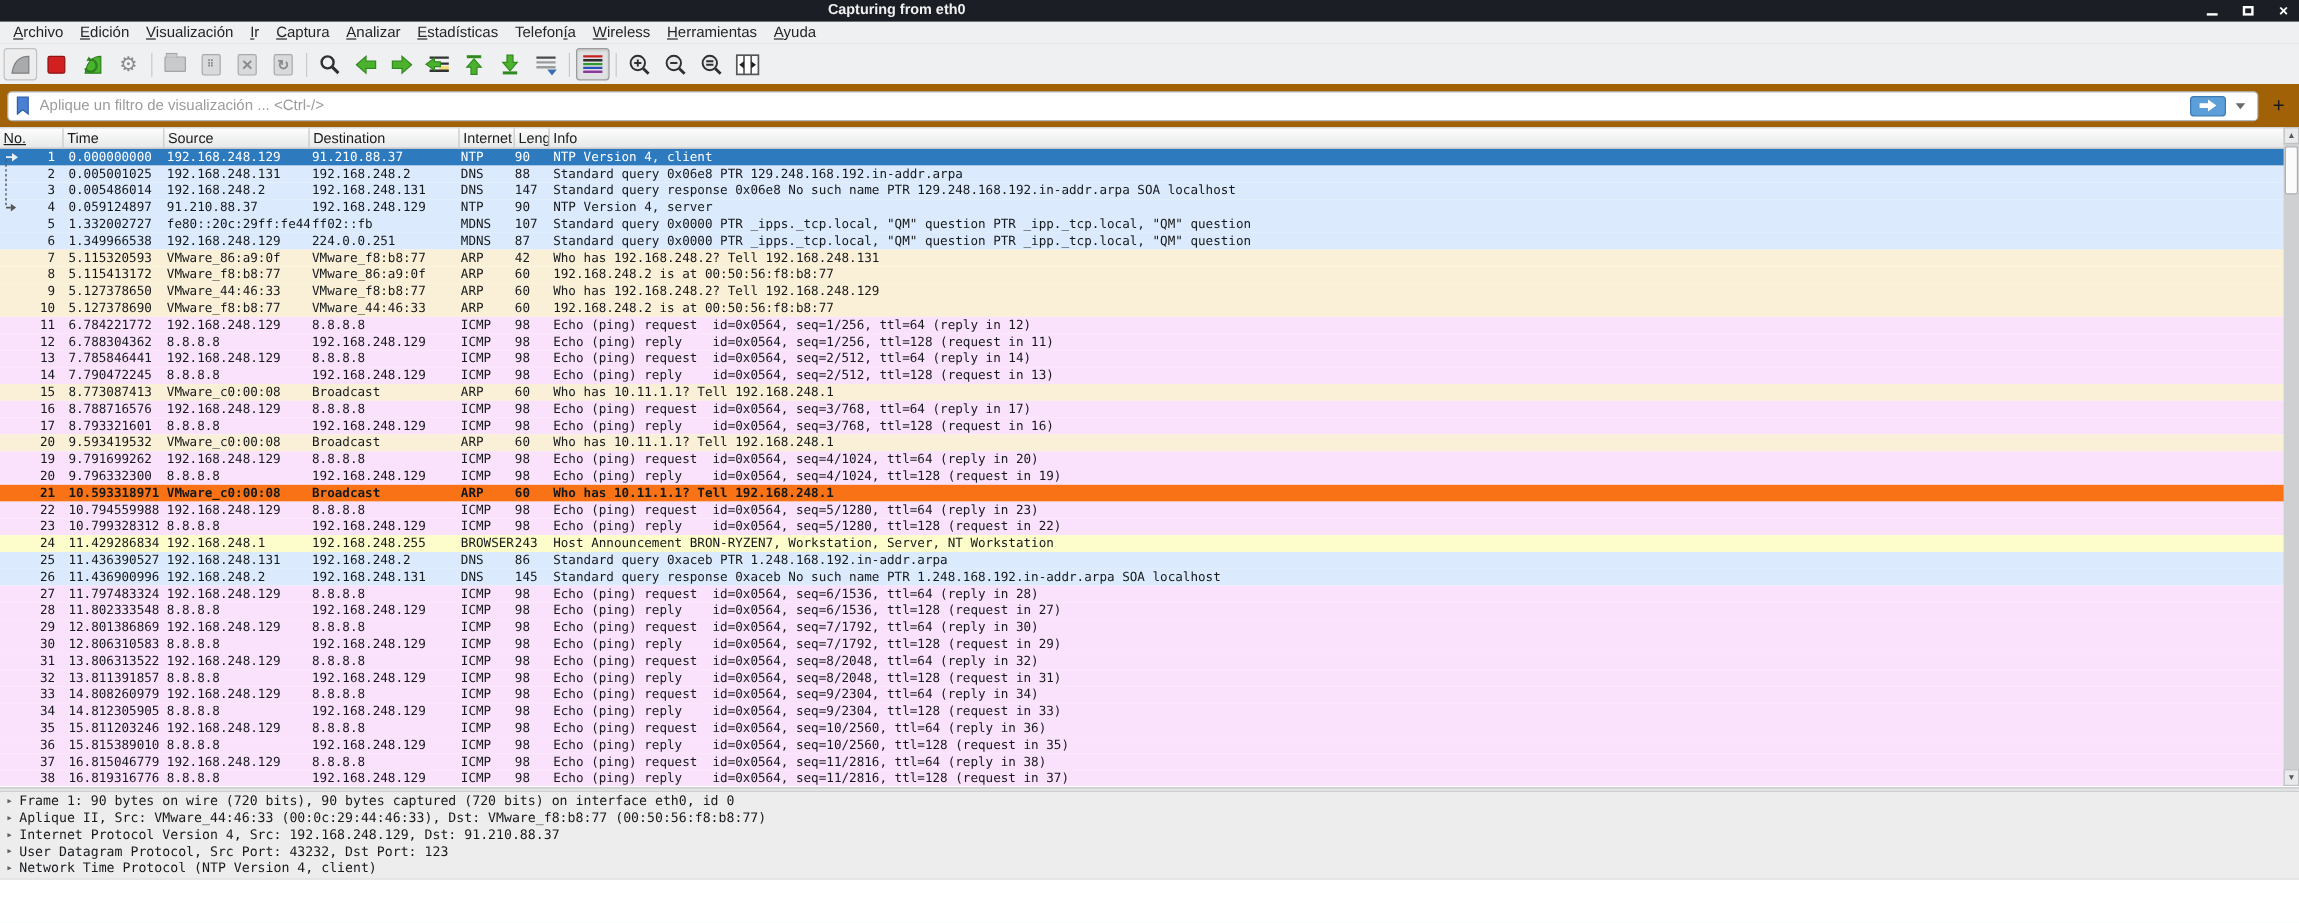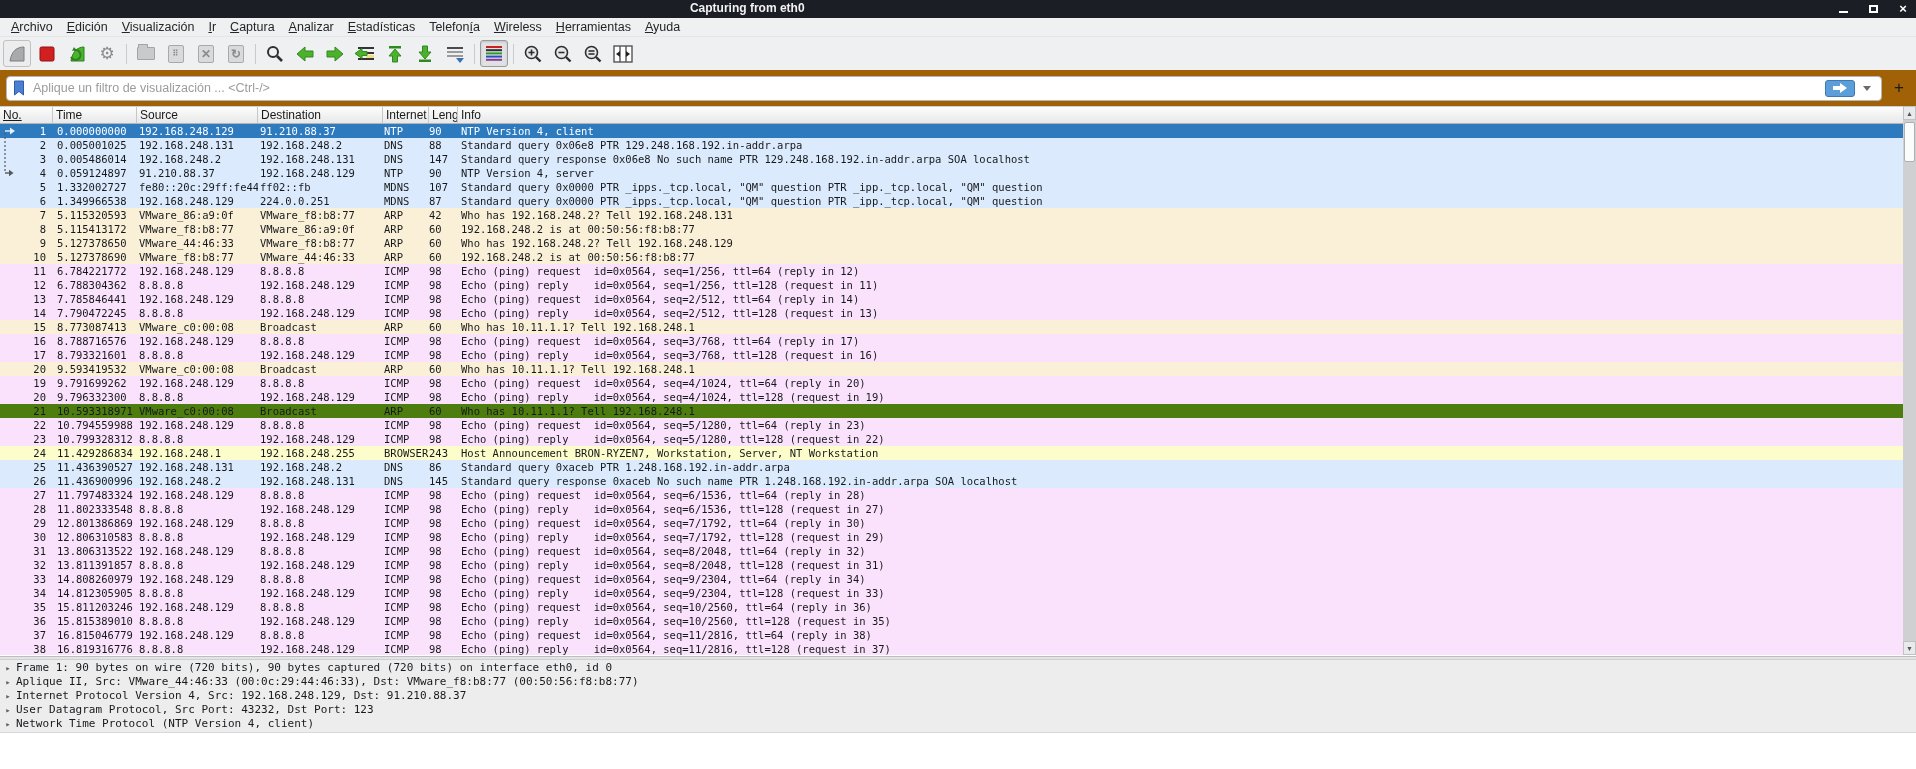--- a/index.html
+++ b/index.html
@@ -301,21 +301,21 @@
         <div class="prow" style="background: rgb(251, 226, 252);"><span class="pcell c-no">11</span><span class="pcell c-time">6.784221772</span><span class="pcell c-src">192.168.248.129</span><span class="pcell c-dst">8.8.8.8</span><span class="pcell c-proto">ICMP</span><span class="pcell c-len">98</span><span class="pcell c-info">Echo (ping) request  id=0x0564, seq=1/256, ttl=64 (reply in 12)</span></div>
         <div class="prow" style="background: rgb(251, 226, 252);"><span class="pcell c-no">12</span><span class="pcell c-time">6.788304362</span><span class="pcell c-src">8.8.8.8</span><span class="pcell c-dst">192.168.248.129</span><span class="pcell c-proto">ICMP</span><span class="pcell c-len">98</span><span class="pcell c-info">Echo (ping) reply    id=0x0564, seq=1/256, ttl=128 (request in 11)</span></div>
         <div class="prow" style="background: rgb(251, 226, 252);"><span class="pcell c-no">13</span><span class="pcell c-time">7.785846441</span><span class="pcell c-src">192.168.248.129</span><span class="pcell c-dst">8.8.8.8</span><span class="pcell c-proto">ICMP</span><span class="pcell c-len">98</span><span class="pcell c-info">Echo (ping) request  id=0x0564, seq=2/512, ttl=64 (reply in 14)</span></div>
         <div class="prow" style="background: rgb(251, 226, 252);"><span class="pcell c-no">14</span><span class="pcell c-time">7.790472245</span><span class="pcell c-src">8.8.8.8</span><span class="pcell c-dst">192.168.248.129</span><span class="pcell c-proto">ICMP</span><span class="pcell c-len">98</span><span class="pcell c-info">Echo (ping) reply    id=0x0564, seq=2/512, ttl=128 (request in 13)</span></div>
         <div class="prow" style="background: rgb(250, 240, 215);"><span class="pcell c-no">15</span><span class="pcell c-time">8.773087413</span><span class="pcell c-src">VMware_c0:00:08</span><span class="pcell c-dst">Broadcast</span><span class="pcell c-proto">ARP</span><span class="pcell c-len">60</span><span class="pcell c-info">Who has 10.11.1.1? Tell 192.168.248.1</span></div>
         <div class="prow" style="background: rgb(251, 226, 252);"><span class="pcell c-no">16</span><span class="pcell c-time">8.788716576</span><span class="pcell c-src">192.168.248.129</span><span class="pcell c-dst">8.8.8.8</span><span class="pcell c-proto">ICMP</span><span class="pcell c-len">98</span><span class="pcell c-info">Echo (ping) request  id=0x0564, seq=3/768, ttl=64 (reply in 17)</span></div>
         <div class="prow" style="background: rgb(251, 226, 252);"><span class="pcell c-no">17</span><span class="pcell c-time">8.793321601</span><span class="pcell c-src">8.8.8.8</span><span class="pcell c-dst">192.168.248.129</span><span class="pcell c-proto">ICMP</span><span class="pcell c-len">98</span><span class="pcell c-info">Echo (ping) reply    id=0x0564, seq=3/768, ttl=128 (request in 16)</span></div>
         <div class="prow" style="background: rgb(250, 240, 215);"><span class="pcell c-no">20</span><span class="pcell c-time">9.593419532</span><span class="pcell c-src">VMware_c0:00:08</span><span class="pcell c-dst">Broadcast</span><span class="pcell c-proto">ARP</span><span class="pcell c-len">60</span><span class="pcell c-info">Who has 10.11.1.1? Tell 192.168.248.1</span></div>
         <div class="prow" style="background: rgb(251, 226, 252);"><span class="pcell c-no">19</span><span class="pcell c-time">9.791699262</span><span class="pcell c-src">192.168.248.129</span><span class="pcell c-dst">8.8.8.8</span><span class="pcell c-proto">ICMP</span><span class="pcell c-len">98</span><span class="pcell c-info">Echo (ping) request  id=0x0564, seq=4/1024, ttl=64 (reply in 20)</span></div>
         <div class="prow" style="background: rgb(251, 226, 252);"><span class="pcell c-no">20</span><span class="pcell c-time">9.796332300</span><span class="pcell c-src">8.8.8.8</span><span class="pcell c-dst">192.168.248.129</span><span class="pcell c-proto">ICMP</span><span class="pcell c-len">98</span><span class="pcell c-info">Echo (ping) reply    id=0x0564, seq=4/1024, ttl=128 (request in 19)</span></div>
-        <div class="prow" style="background: #4d7c0f;"><span class="pcell c-no">21</span><span class="pcell c-time">10.593318971</span><span class="pcell c-src">VMware_c0:00:08</span><span class="pcell c-dst">Broadcast</span><span class="pcell c-proto">ARP</span><span class="pcell c-len">60</span><span class="pcell c-info">Who has 10.11.1.1? Tell 192.168.248.1</span></div>
+        <div class="prow" style="background: #f97316; font-weight: bold;"><span class="pcell c-no">21</span><span class="pcell c-time">10.593318971</span><span class="pcell c-src">VMware_c0:00:08</span><span class="pcell c-dst">Broadcast</span><span class="pcell c-proto">ARP</span><span class="pcell c-len">60</span><span class="pcell c-info">Who has 10.11.1.1? Tell 192.168.248.1</span></div>
         <div class="prow" style="background: rgb(251, 226, 252);"><span class="pcell c-no">22</span><span class="pcell c-time">10.794559988</span><span class="pcell c-src">192.168.248.129</span><span class="pcell c-dst">8.8.8.8</span><span class="pcell c-proto">ICMP</span><span class="pcell c-len">98</span><span class="pcell c-info">Echo (ping) request  id=0x0564, seq=5/1280, ttl=64 (reply in 23)</span></div>
         <div class="prow" style="background: rgb(251, 226, 252);"><span class="pcell c-no">23</span><span class="pcell c-time">10.799328312</span><span class="pcell c-src">8.8.8.8</span><span class="pcell c-dst">192.168.248.129</span><span class="pcell c-proto">ICMP</span><span class="pcell c-len">98</span><span class="pcell c-info">Echo (ping) reply    id=0x0564, seq=5/1280, ttl=128 (request in 22)</span></div>
         <div class="prow" style="background: rgb(253, 253, 203);"><span class="pcell c-no">24</span><span class="pcell c-time">11.429286834</span><span class="pcell c-src">192.168.248.1</span><span class="pcell c-dst">192.168.248.255</span><span class="pcell c-proto">BROWSER</span><span class="pcell c-len">243</span><span class="pcell c-info">Host Announcement BRON-RYZEN7, Workstation, Server, NT Workstation</span></div>
         <div class="prow" style="background: rgb(219, 234, 252);"><span class="pcell c-no">25</span><span class="pcell c-time">11.436390527</span><span class="pcell c-src">192.168.248.131</span><span class="pcell c-dst">192.168.248.2</span><span class="pcell c-proto">DNS</span><span class="pcell c-len">86</span><span class="pcell c-info">Standard query 0xaceb PTR 1.248.168.192.in-addr.arpa</span></div>
         <div class="prow" style="background: rgb(219, 234, 252);"><span class="pcell c-no">26</span><span class="pcell c-time">11.436900996</span><span class="pcell c-src">192.168.248.2</span><span class="pcell c-dst">192.168.248.131</span><span class="pcell c-proto">DNS</span><span class="pcell c-len">145</span><span class="pcell c-info">Standard query response 0xaceb No such name PTR 1.248.168.192.in-addr.arpa SOA localhost</span></div>
         <div class="prow" style="background: rgb(251, 226, 252);"><span class="pcell c-no">27</span><span class="pcell c-time">11.797483324</span><span class="pcell c-src">192.168.248.129</span><span class="pcell c-dst">8.8.8.8</span><span class="pcell c-proto">ICMP</span><span class="pcell c-len">98</span><span class="pcell c-info">Echo (ping) request  id=0x0564, seq=6/1536, ttl=64 (reply in 28)</span></div>
         <div class="prow" style="background: rgb(251, 226, 252);"><span class="pcell c-no">28</span><span class="pcell c-time">11.802333548</span><span class="pcell c-src">8.8.8.8</span><span class="pcell c-dst">192.168.248.129</span><span class="pcell c-proto">ICMP</span><span class="pcell c-len">98</span><span class="pcell c-info">Echo (ping) reply    id=0x0564, seq=6/1536, ttl=128 (request in 27)</span></div>
         <div class="prow" style="background: rgb(251, 226, 252);"><span class="pcell c-no">29</span><span class="pcell c-time">12.801386869</span><span class="pcell c-src">192.168.248.129</span><span class="pcell c-dst">8.8.8.8</span><span class="pcell c-proto">ICMP</span><span class="pcell c-len">98</span><span class="pcell c-info">Echo (ping) request  id=0x0564, seq=7/1792, ttl=64 (reply in 30)</span></div>
         <div class="prow" style="background: rgb(251, 226, 252);"><span class="pcell c-no">30</span><span class="pcell c-time">12.806310583</span><span class="pcell c-src">8.8.8.8</span><span class="pcell c-dst">192.168.248.129</span><span class="pcell c-proto">ICMP</span><span class="pcell c-len">98</span><span class="pcell c-info">Echo (ping) reply    id=0x0564, seq=7/1792, ttl=128 (request in 29)</span></div>
         <div class="prow" style="background: rgb(251, 226, 252);"><span class="pcell c-no">31</span><span class="pcell c-time">13.806313522</span><span class="pcell c-src">192.168.248.129</span><span class="pcell c-dst">8.8.8.8</span><span class="pcell c-proto">ICMP</span><span class="pcell c-len">98</span><span class="pcell c-info">Echo (ping) request  id=0x0564, seq=8/2048, ttl=64 (reply in 32)</span></div>

